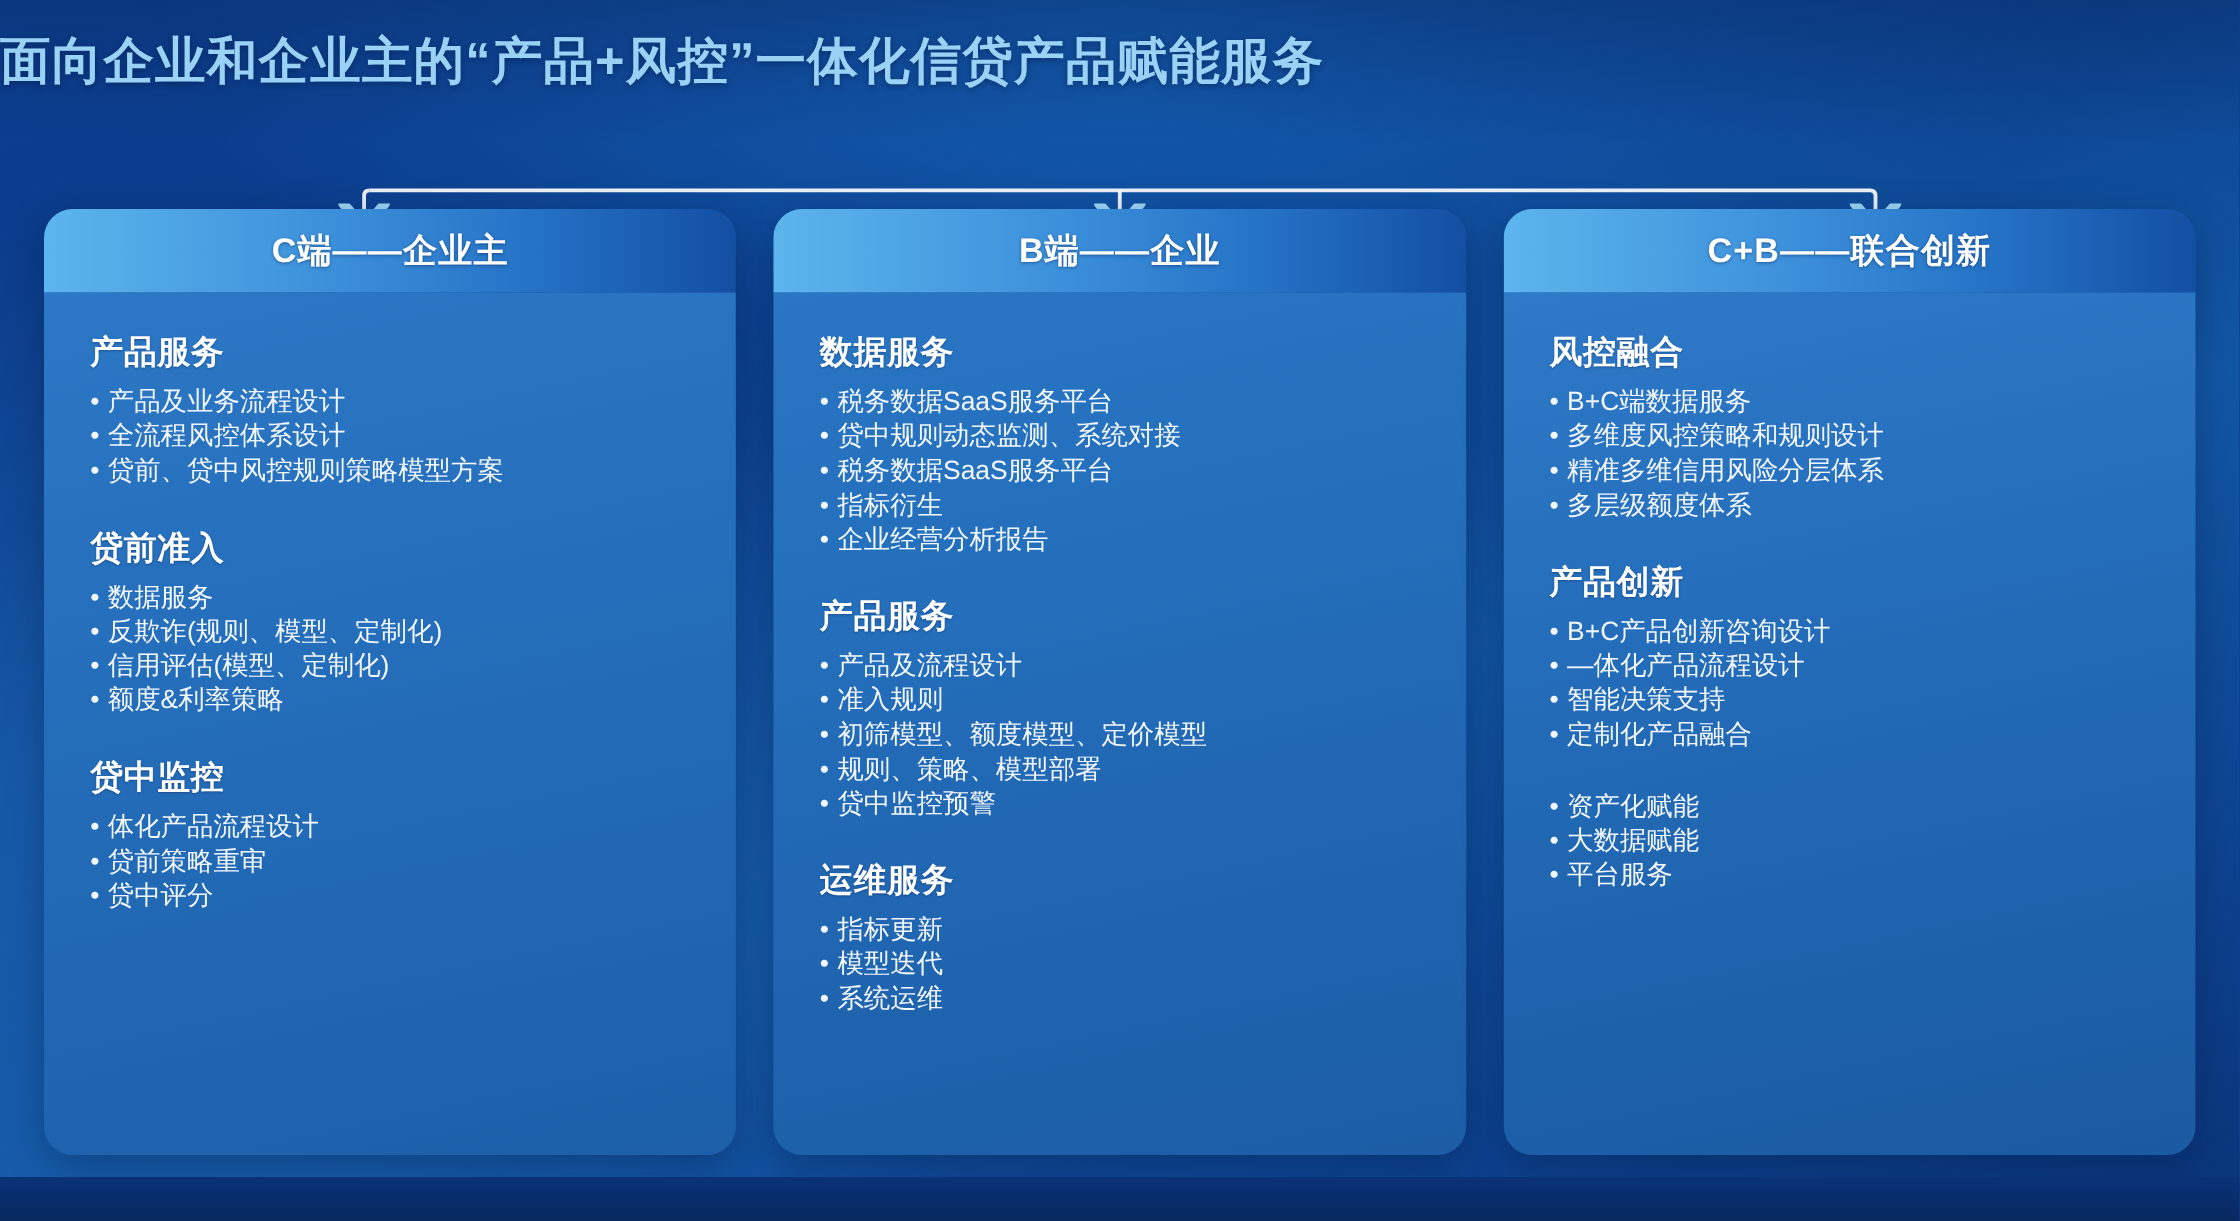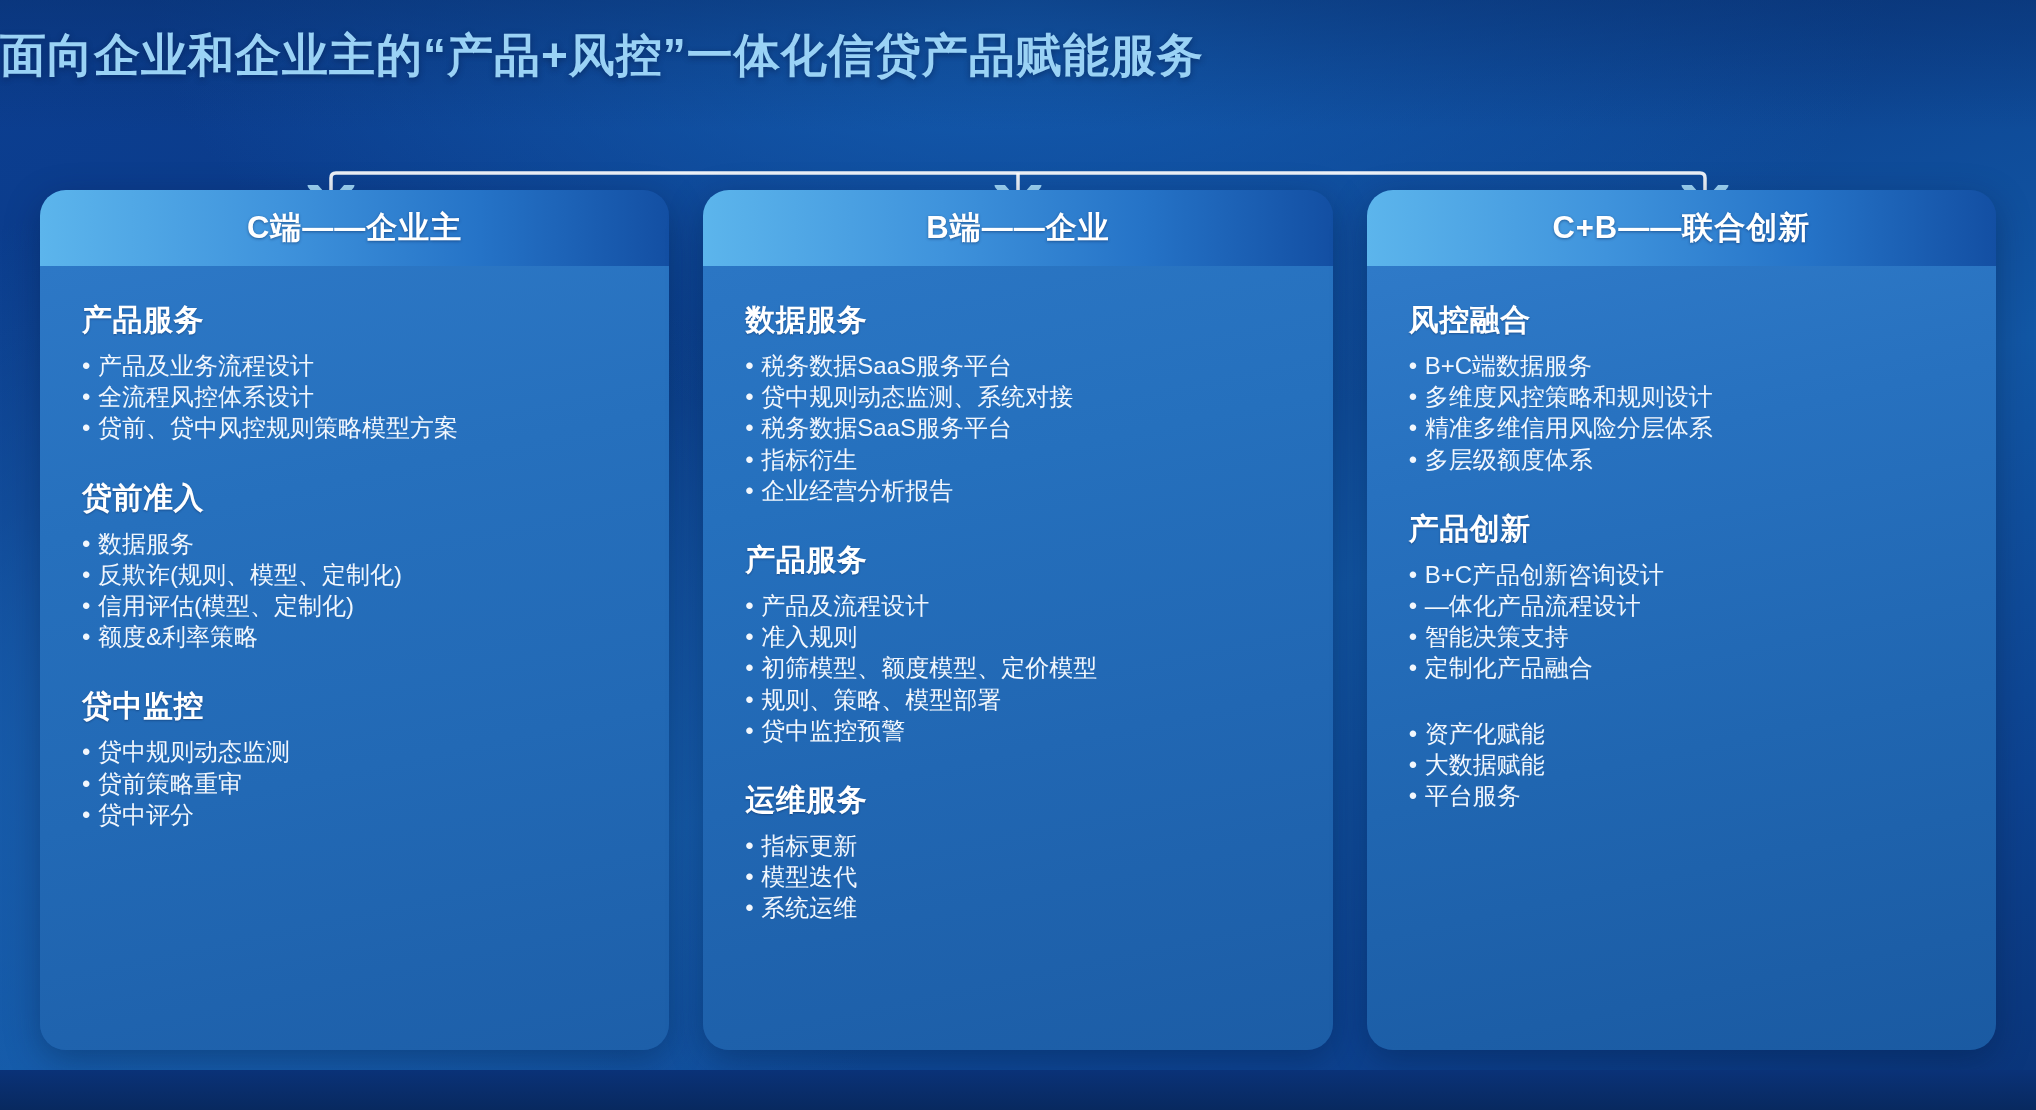--- a/index.html
+++ b/index.html
@@ -170,21 +170,21 @@
           <li>数据服务</li>
           <li>反欺诈(规则、模型、定制化)</li>
           <li>信用评估(模型、定制化)</li>
           <li>额度&amp;利率策略</li>
         </ul>
       </div>
 
       <div class="section">
         <div class="section-title">贷中监控</div>
         <ul class="bullets">
-          <li>贷中规则动态监测</li>
+          <li>体化产品流程设计</li>
           <li>贷前策略重审</li>
           <li>贷中评分</li>
         </ul>
       </div>
 
     </div>
   </div>
 
   <div class="card c2">
     <div class="card-head">

